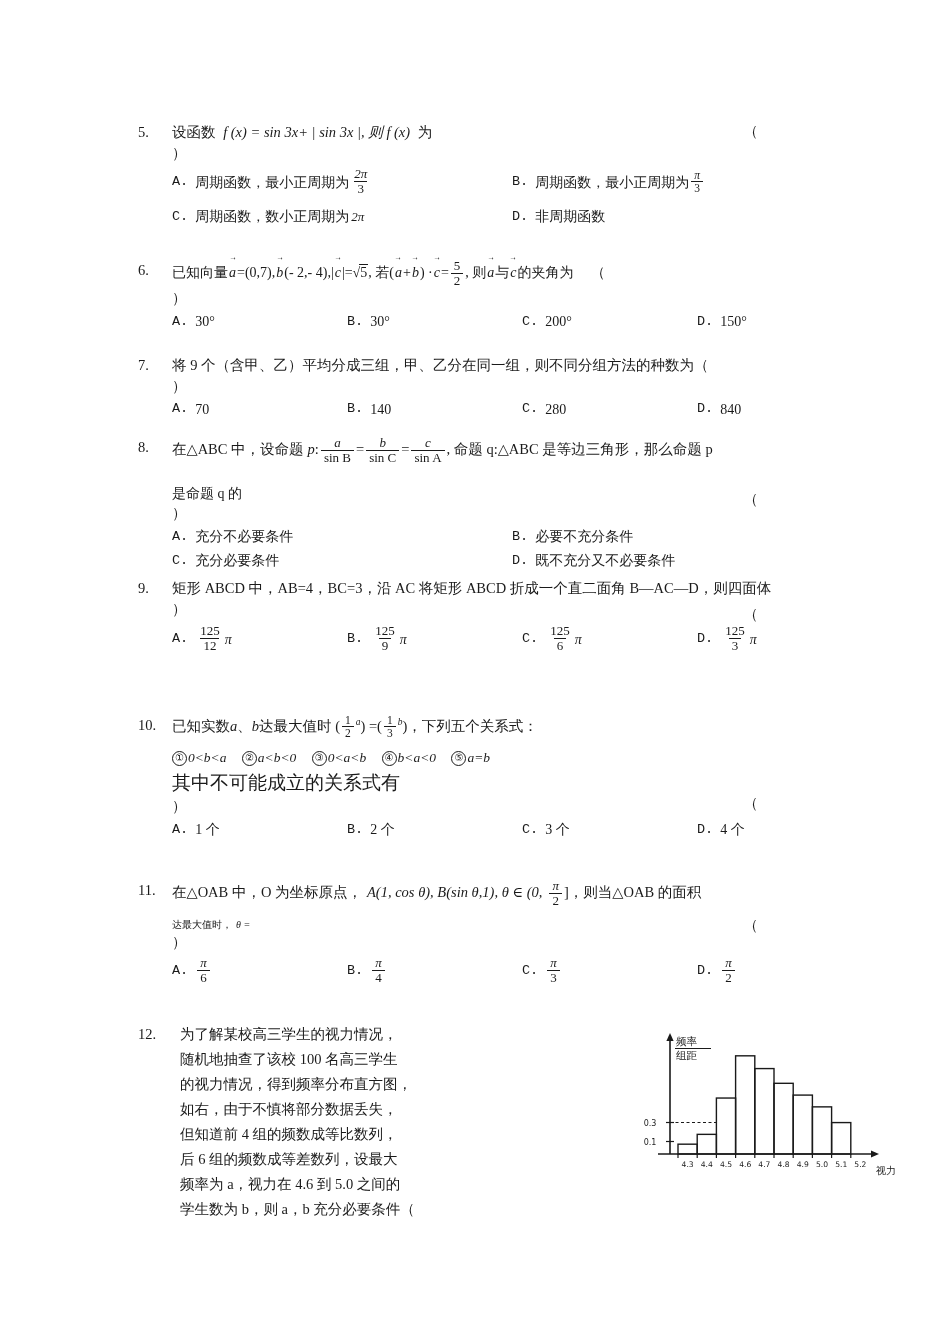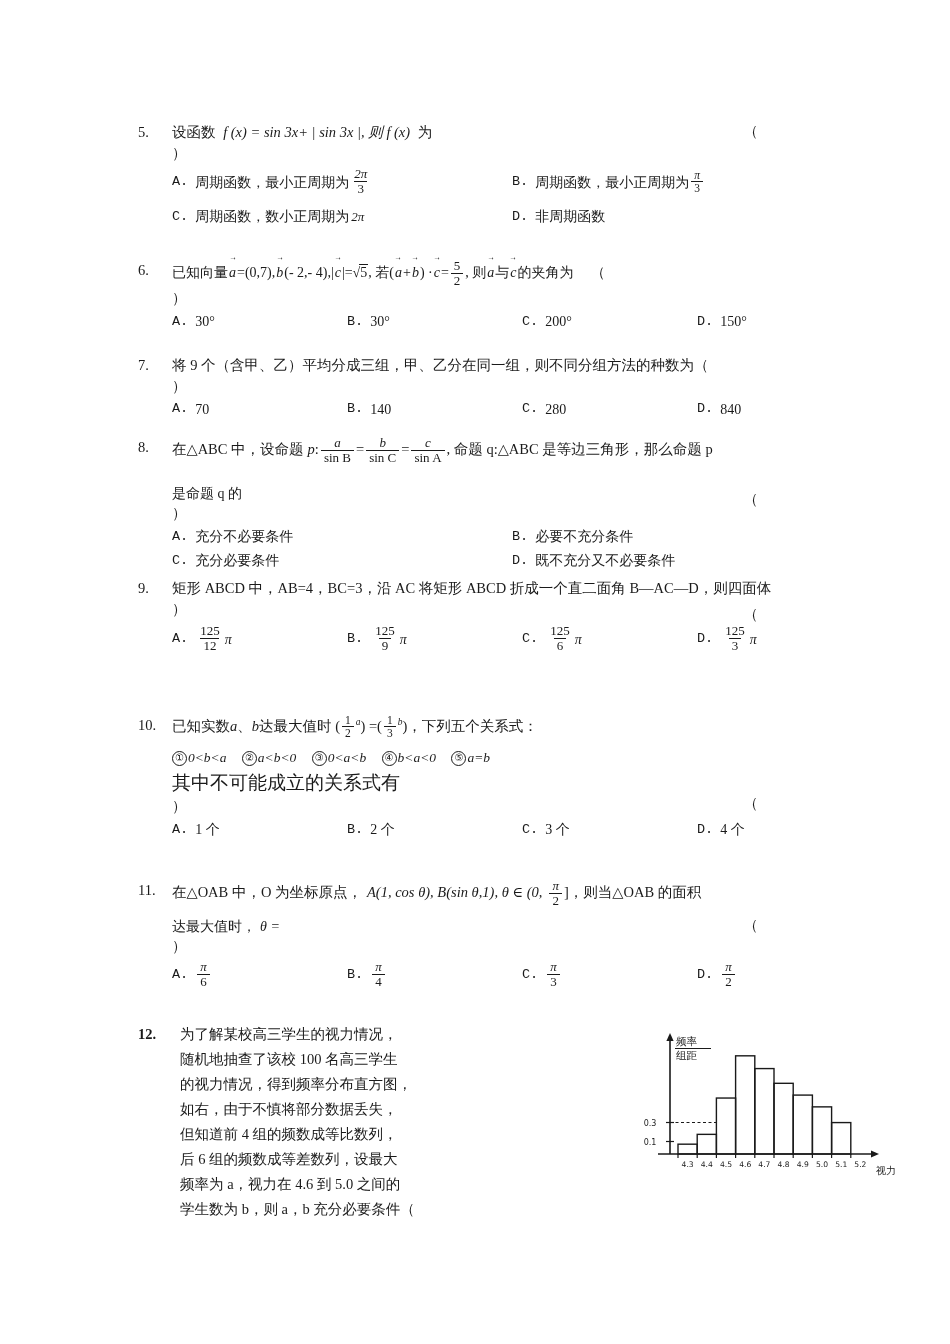--- a/index.html
+++ b/index.html
@@ -120,21 +120,21 @@
   }
   .q12text {
     position: absolute;
     left: 0; top: 0;
     width: 330px;
     font-size: 14.5px;
     line-height: 1.72;
   }
   .q12text .tline { white-space: nowrap; padding-left: 42px; }
   .q12text .tline.first { padding-left: 0; }
-  .q12text .tline.first .lbl { display: inline-block; width: 42px; font-weight: bold; }
+  .q12text .tline.first .lbl { display: inline-block; width: 42px; }
   
   .chart {
     position: absolute;
     left: 490px;
     top: 0px;
     width: 300px;
     height: 175px;
   }
   .chart svg { display: block; }
 </style>
@@ -373,21 +373,21 @@
   <div class="qblock" style="top:880px;">
     <div class="qline">
       <span class="qnum">11.</span>
       <span class="qbody">
         <span>在△OAB 中，O 为坐标原点，</span><span class="mathi" style="margin:0 5px;">A(1, cos θ), B(sin θ,1), θ ∈ (0,</span><span class="frac">
             <span class="num mathi">π</span>
             <span class="den">2</span>
           </span><span>]，则当△OAB 的面积</span>
       </span>
     </div>
-    <div class="indent" style="font-size:14px;margin-top:10px;">
+    <div class="indent" style="font-size:10px;margin-top:10px;">
       <span>达最大值时，</span><span class="mathi" style="margin-left:4px;">θ =</span>
     </div>
     <div class="paren-right" style="top:36px;">（</div>
     <div class="cont-paren">）</div>
     <div class="opts" style="margin-top:4px;">
       <span class="opt opt-w4">
           <span class="opt-lbl">A.</span>
           <span class="frac">
             <span class="num mathi">π</span>
             <span class="den">6</span>

